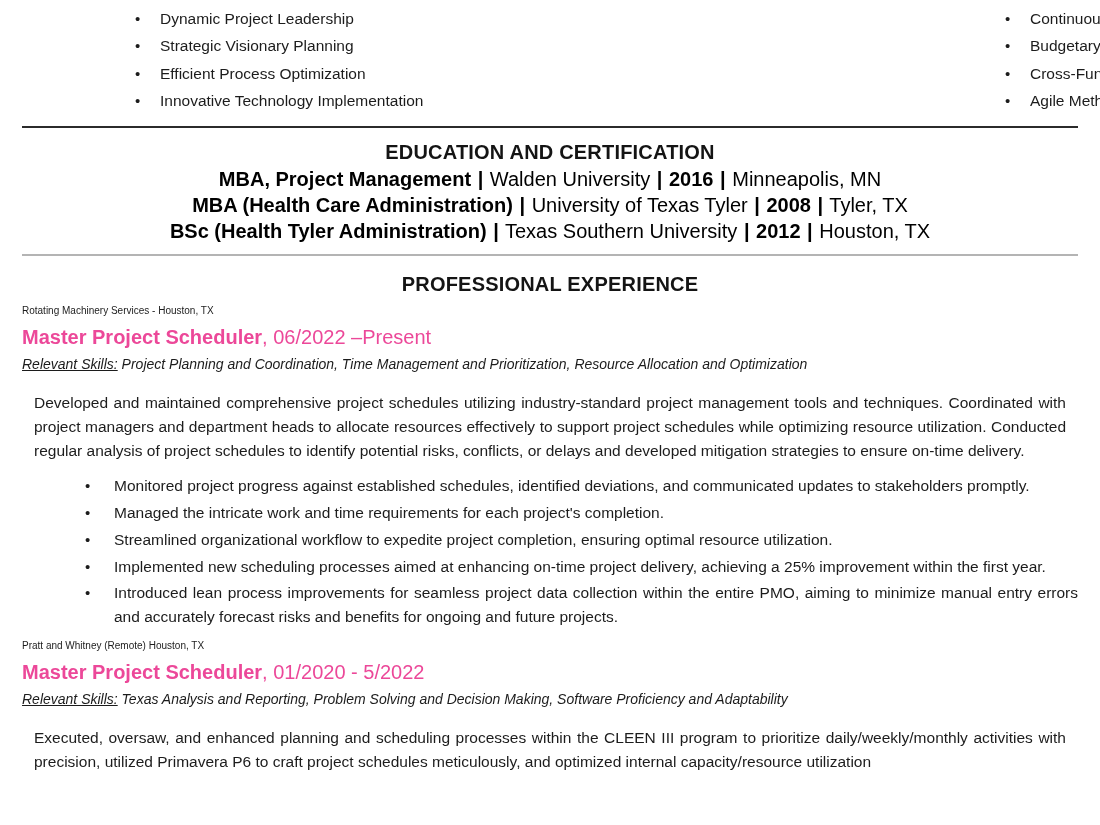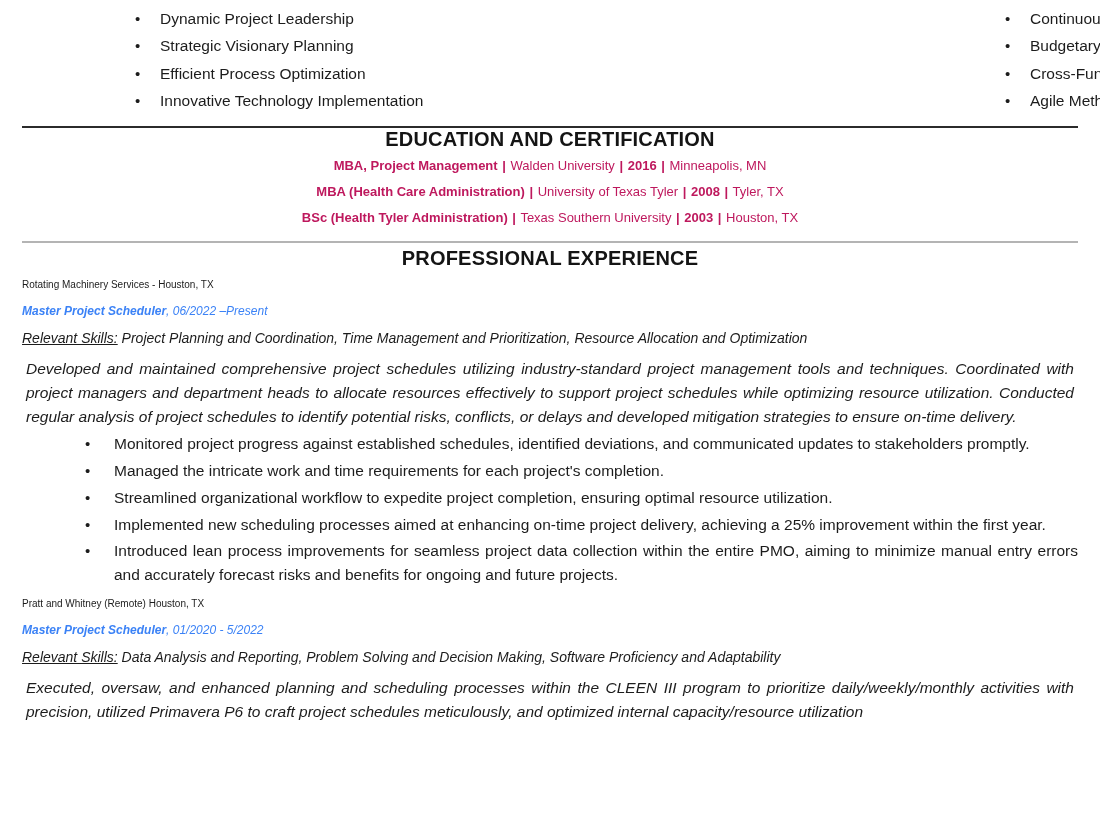--- a/index.html
+++ b/index.html
@@ -72,74 +72,73 @@
   }
 
   
   .section-heading {
     text-align: center;
     font-size: 20px;
     font-weight: bold;
     letter-spacing: 0.2px;
     color: #141414;
     margin: 0;
+    padding-top: 13px;
     padding-bottom: 2px;
   }
 
   
   .edu-list {
     margin: 0;
     padding: 0;
     list-style: none;
   }
   .edu-line {
     text-align: center;
-    font-size: 13px;
+    font-size: 20px;
     line-height: 26.4px;
-    color: #be185d;
+    color: #000000;
   }
   .edu-line .b { font-weight: bold; }
   .edu-line .sep { font-weight: bold; padding: 0 1px; }
 
   
   .experience { padding-top: 4px; }
 
   .job { }
   .job-company {
     font-size: 10px;
     line-height: 26.5px;
     color: #1c1c1c;
   }
   .job-title-line {
-    font-size: 12px;
+    font-size: 20px;
     line-height: 26.5px;
-    color: #3b82f6;
-    font-style: italic;
+    color: #ec4899;
   }
   .job-title-line .title { font-weight: bold; }
 
   .skills-line {
     font-size: 14px;
     line-height: 26.5px;
     font-style: italic;
     color: #1c1c1c;
   }
   .skills-line .label {
     text-decoration: underline;
     font-style: italic;
   }
 
   .job-summary {
     font-size: 15.5px;
     line-height: 23.6px;
     text-align: justify;
     color: #1c1c1c;
-    margin: 4px;
+    margin: 12px;
     padding-top: 2px;
-    font-style: italic;
   }
 
   .job-bullets {
     margin: 0;
     padding: 0 0 0 0;
     list-style: none;
   }
   .job-bullet {
     position: relative;
     font-size: 15.5px;
@@ -228,21 +227,21 @@
         <span class="sep">|</span>
         <span class="b">2008</span>
         <span class="sep">|</span>
         <span>Tyler, TX</span>
       </li>
       <li class="edu-line">
         <span class="b">BSc (Health Tyler Administration)</span>
         <span class="sep">|</span>
         <span>Texas Southern University</span>
         <span class="sep">|</span>
-        <span class="b">2003</span>
+        <span class="b">2012</span>
         <span class="sep">|</span>
         <span>Houston, TX</span>
       </li>
     </ul>
   </div>
 
   <hr class="rule light">
 
   <div class="experience">
     <h2 class="section-heading">PROFESSIONAL EXPERIENCE</h2>
@@ -279,19 +278,19 @@
         </li>
       </ul>
     </div>
 
     <div class="job second">
       <div class="job-company">Pratt and Whitney (Remote) Houston, TX</div>
       <div class="job-title-line">
         <span class="title">Master Project Scheduler</span><span>, 01/2020 - 5/2022</span>
       </div>
       <div class="skills-line">
-        <span class="label">Relevant Skills:</span><span> Data Analysis and Reporting, Problem Solving and Decision Making, Software Proficiency and Adaptability</span>
+        <span class="label">Relevant Skills:</span><span> Texas Analysis and Reporting, Problem Solving and Decision Making, Software Proficiency and Adaptability</span>
       </div>
       <p class="job-summary">Executed, oversaw, and enhanced planning and scheduling processes within the CLEEN III program to prioritize daily/weekly/monthly activities with precision, utilized Primavera P6 to craft project schedules meticulously, and optimized internal capacity/resource utilization</p>
     </div>
 
   </div>
 </div>
 
 </body></html>

